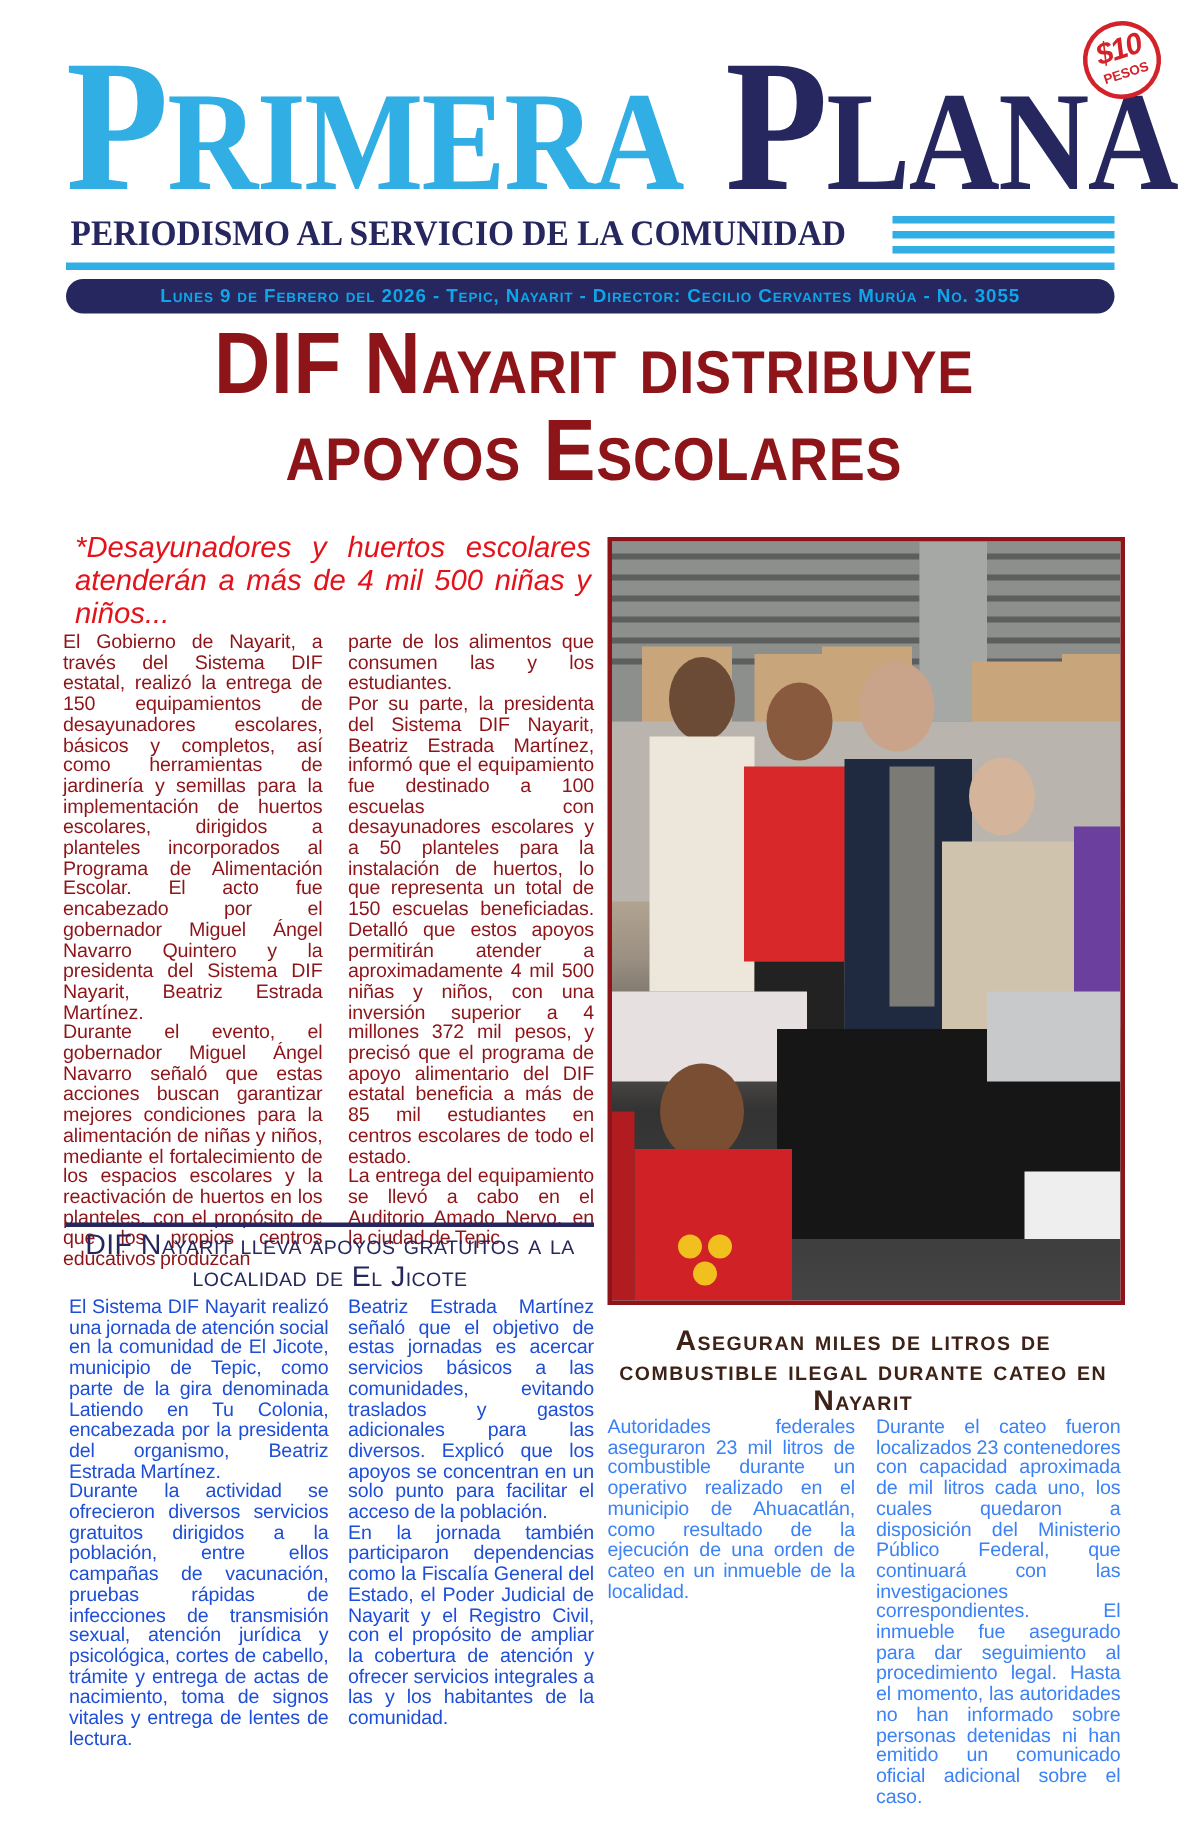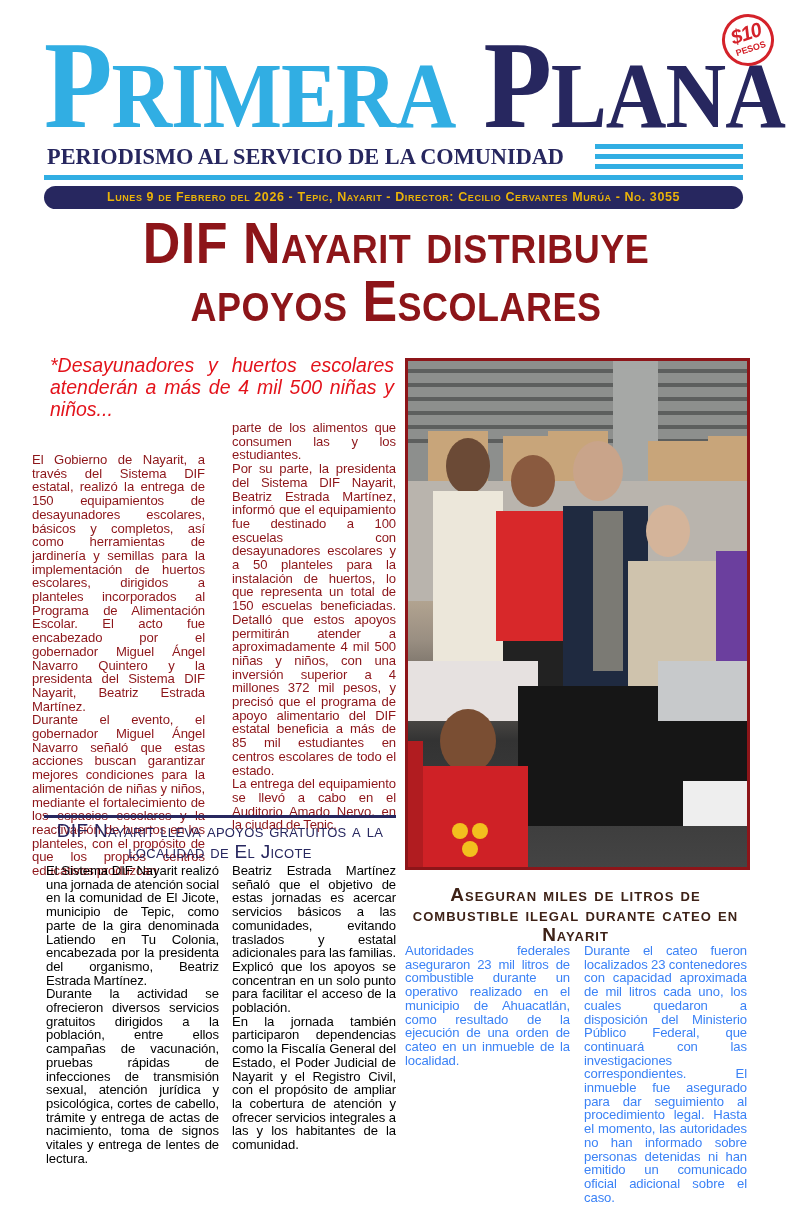--- a/index.html
+++ b/index.html
@@ -19,45 +19,45 @@
   .price-seal .amt { font-style:italic; font-weight:bold; font-size:20px; line-height:22px; margin-top:5px; display:block; letter-spacing:-1px; }
   .price-seal .cur { font-size:9px; line-height:10px; display:block; font-weight:bold; }
 
   .tagline { position:absolute; left:47px; top:143px; font-family:"Liberation Serif", serif; font-weight:bold; font-size:24px;
     color:#27275f; letter-spacing:0px; transform:scaleX(0.93); transform-origin:left; white-space:nowrap; }
   .stripes { position:absolute; left:595px; top:144px; width:148px; }
   .stripes div { height:5px; background:#31aee3; margin-bottom:5px; }
   .rule-blue { position:absolute; left:44px; top:175px; width:699px; height:5px; background:#31aee3; }
 
   .dateline { position:absolute; left:44px; top:186px; width:699px; height:23px; background:#27275f; border-radius:12px;
-    color:#eab308; font-weight:bold; font-size:12.5px; line-height:23px; text-align:center; font-variant:small-caps; letter-spacing:0.6px; white-space:nowrap; }
+    color:#0ea5e9; font-weight:bold; font-size:12.5px; line-height:23px; text-align:center; font-variant:small-caps; letter-spacing:0.6px; white-space:nowrap; }
 
   
   .headline { position:absolute; left:40px; top:214px; width:712px; text-align:center; color:#8d1519; font-weight:bold;
     font-family:"Liberation Sans", sans-serif; font-size:52px; line-height:58px; font-variant:small-caps; letter-spacing:0.5px; }
   .headline span { display:block; transform:scaleY(1.12); }
 
   .kicker { position:absolute; left:50px; top:354px; width:344px; color:#e3131b; font-style:italic; font-size:19.5px; line-height:22px;
     text-align:justify; text-align-last:left; }
 
   .col { position:absolute; font-size:13.1px; line-height:13.7px; text-align:justify; word-spacing:-0.5px; letter-spacing:-0.1px; }
   .col p { margin:0; }
   .a1 { color:#8d1519; }
-  .a1c1 { left:32px; top:421px; width:173px;margin-top:32px; }
+  .a1c1 { left:42px; top:421px; width:173px; }
   .a1c2 { left:232px; top:421px; width:164px; }
 
   .photo { position:absolute; left:405px; top:358px; width:339px; height:506px; border:3px solid #8d1519; box-sizing:content-box; overflow:hidden;
     background:linear-gradient(#9a9c9a 0%, #6f7270 18%, #c9b79e 40%, #9a8f82 55%, #333 75%, #444 100%); }
   .photo svg { display:block; }
 
   .divider-1 { position:absolute; left:44px; top:815px; width:352px; height:3px; background:#27275f; }
 
   .headline2 { position:absolute; left:44px; top:820px; width:352px; text-align:center; color:#27275f; font-weight:normal;
     font-size:19px; line-height:21px; font-variant:small-caps; letter-spacing:0.3px; }
-  .a2 { color:#000000; }
+  .a2 { color:#1d4ed8; }
   .a2c1 { left:46px; top:864px; width:173px; }
   .a2c2 { left:232px; top:864px; width:164px; }
 
   .headline3 { position:absolute; left:404px; top:885px; width:343px; text-align:center; color:#3e2217; font-weight:bold;
     font-size:19px; line-height:20px; font-variant:small-caps; letter-spacing:1px; }
   .a3 { color:#3b82f6; }
   .a3c1 { left:405px; top:944px; width:165px; }
   .a3c2 { left:584px; top:944px; width:163px; }
 </style>
 </head>
@@ -155,21 +155,21 @@
   </svg>
 </div>
 
 <div class="divider-1"></div>
 <div class="headline2">DIF Nayarit lleva apoyos gratuitos a la localidad de El Jicote</div>
 <div class="col a2 a2c1">
   <p>El Sistema DIF Nayarit realizó una jornada de atención social en la comunidad de El Jicote, municipio de Tepic, como parte de la gira denominada Latiendo en Tu Colonia, encabezada por la presidenta del organismo, Beatriz Estrada Martínez.</p>
   <p>Durante la actividad se ofrecieron diversos servicios gratuitos dirigidos a la población, entre ellos campañas de vacunación, pruebas rápidas de infecciones de transmisión sexual, atención jurídica y psicológica, cortes de cabello, trámite y entrega de actas de nacimiento, toma de signos vitales y entrega de lentes de lectura.</p>
 </div>
 <div class="col a2 a2c2">
-  <p>Beatriz Estrada Martínez señaló que el objetivo de estas jornadas es acercar servicios básicos a las comunidades, evitando traslados y estatal adicionales para las familias. Explicó que los apoyos se concentran en un solo punto para facilitar el acceso de la población.</p>
+  <p>Beatriz Estrada Martínez señaló que el objetivo de estas jornadas es acercar servicios básicos a las comunidades, evitando traslados y gastos adicionales para las diversos. Explicó que los apoyos se concentran en un solo punto para facilitar el acceso de la población.</p>
   <p>En la jornada también participaron dependencias como la Fiscalía General del Estado, el Poder Judicial de Nayarit y el Registro Civil, con el propósito de ampliar la cobertura de atención y ofrecer servicios integrales a las y los habitantes de la comunidad.</p>
 </div>
 
 <div class="headline3">Aseguran miles de litros de combustible ilegal durante cateo en Nayarit</div>
 <div class="col a3 a3c1">
   <p>Autoridades federales aseguraron 23 mil litros de combustible durante un operativo realizado en el municipio de Ahuacatlán, como resultado de la ejecución de una orden de cateo en un inmueble de la localidad.</p>
 </div>
 <div class="col a3 a3c2">
   <p>Durante el cateo fueron localizados 23 contenedores con capacidad aproximada de mil litros cada uno, los cuales quedaron a disposición del Ministerio Público Federal, que continuará con las investigaciones correspondientes. El inmueble fue asegurado para dar seguimiento al procedimiento legal. Hasta el momento, las autoridades no han informado sobre personas detenidas ni han emitido un comunicado oficial adicional sobre el caso.</p>
 </div>

